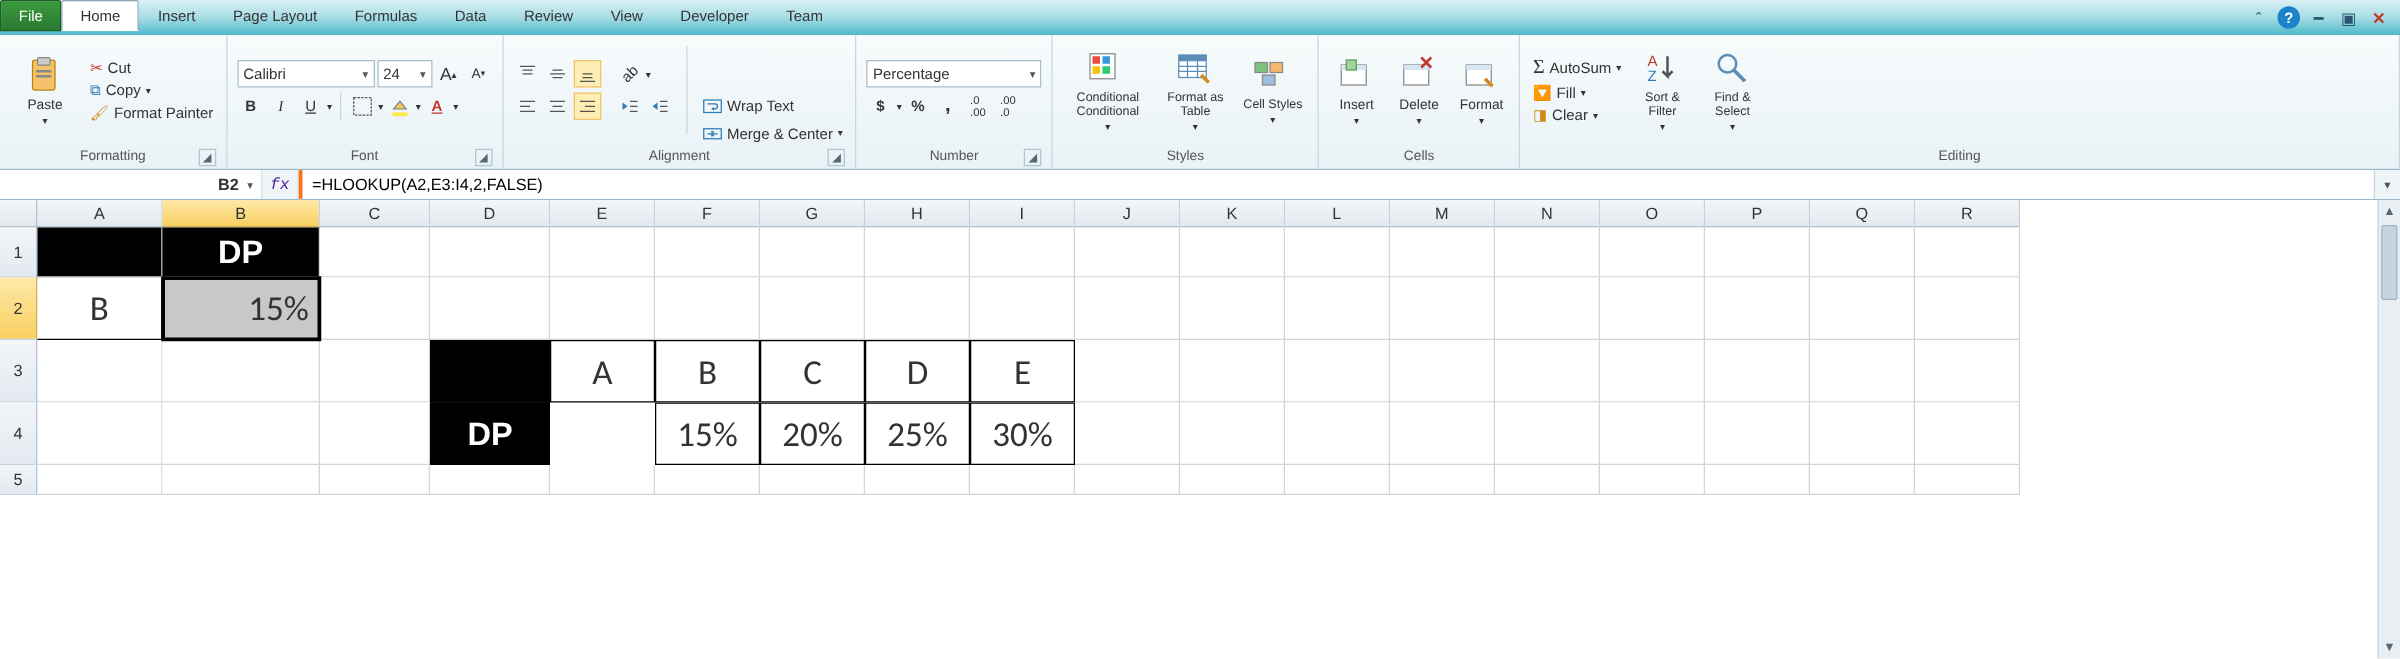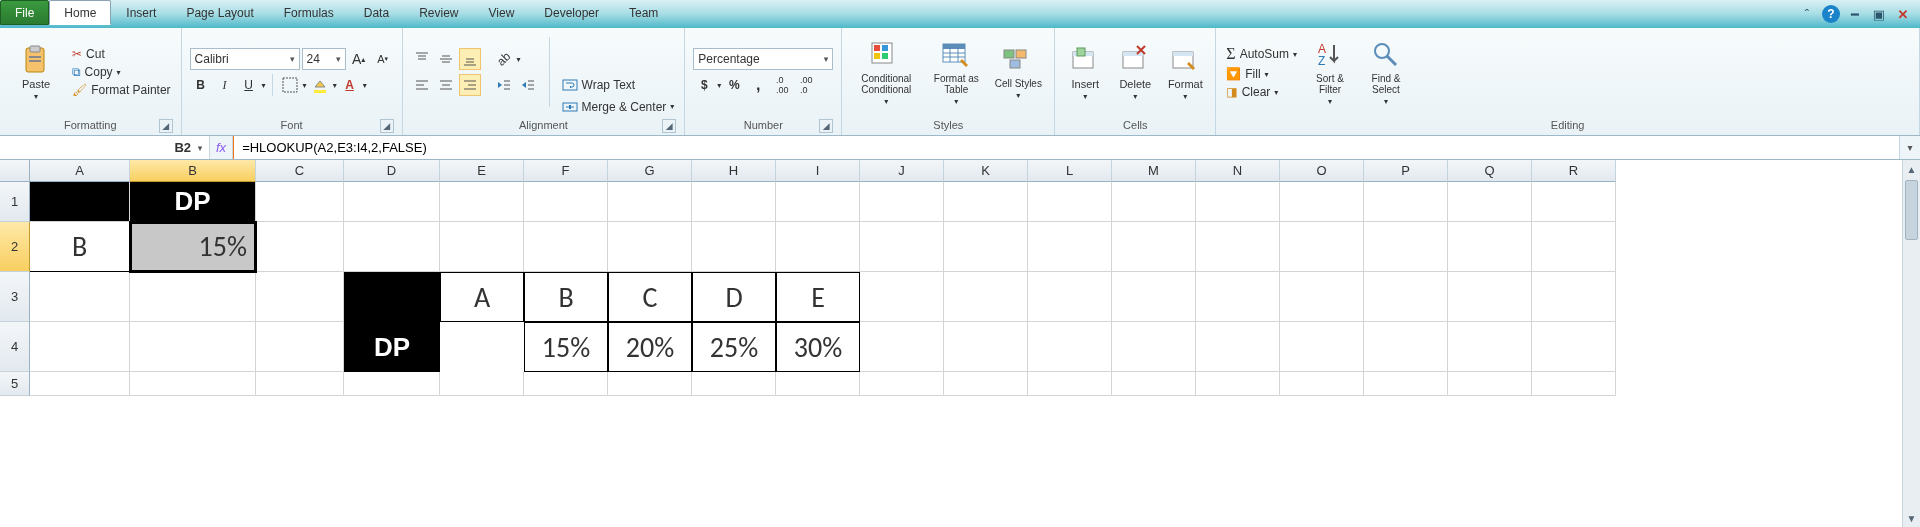--- a/index.html
+++ b/index.html
@@ -31,22 +31,22 @@
 .combo { height:22px; border:1px solid #a9bdca; background:#fff; display:flex; align-items:center; padding:0 4px; font-size:12px; }
 .combo .dd { margin-left:auto; font-size:9px; color:#555; padding-left:4px;}
 .sep { width:1px; background:#c5d7e2; height:70px; margin:0 4px;}
 
 
 .fxbar { height:24px; display:flex; border-bottom:1px solid #9fb8c7; background:#eef5f9; align-items:stretch; }
 .namebox { width:210px; display:flex; align-items:center; border-right:1px solid #c5d7e2; background:#fff; }
 .namebox .val { flex:1; text-align:right; font-weight:bold; font-size:13px; }
 .namebox .dd { width:18px; text-align:center; font-size:9px; color:#555; cursor:pointer; }
 .fxicons { display:flex; align-items:center; padding:0 6px; gap:6px; border-right:1px solid #c5d7e2; background:#eef5f9;}
-.fx { font-style:italic; font-family: Liberation Sans, sans-serif; font-size:13px; color:#8b5cf6; }
-.formula-input { flex:1; border:none; background:#fff; padding:0 8px; font-size:13px; outline:none; border-left:1px solid #f97316; border-right:1px solid #c5d7e2;}
+.fx { font-style:italic; font-family: Liberation Mono, monospace; font-size:13px; color:#4c1d95; }
+.formula-input { flex:1; border:none; background:#fff; padding:0 8px; font-size:13px; outline:none; border-left:3px solid #f97316; border-right:1px solid #c5d7e2;}
 .fxbar .expand { width:20px; display:flex; align-items:center; justify-content:center; font-size:10px; color:#555; cursor:pointer; background:#eef5f9;}
 
 
 .gridwrap { display:flex; height: calc(527px - 28px - 108px - 24px); }
 .grid { flex:1; position:relative; overflow:hidden; }
 .selectall { position:absolute; left:0; top:0; width:30px; height:22px; background: linear-gradient(to bottom,#f3f6f9,#e2e9ef); border-right:1px solid #9cb2c2; border-bottom:1px solid #9cb2c2; cursor:pointer;}
 .colhdrs { position:absolute; left:30px; top:0; right:0; height:22px; display:flex; }
 .colhdr { background: linear-gradient(to bottom,#f3f6f9,#e2e9ef); border-right:1px solid #c5d3dd; border-bottom:1px solid #9cb2c2; text-align:center; font-size:13px; line-height:21px; color:#333; cursor:pointer; }
 .colhdr.sel { background: linear-gradient(to bottom,#ffe9a8,#f8cf60); border-bottom-color:#c29a2d;}
 .rowhdrs { position:absolute; left:0; top:22px; width:30px; }

